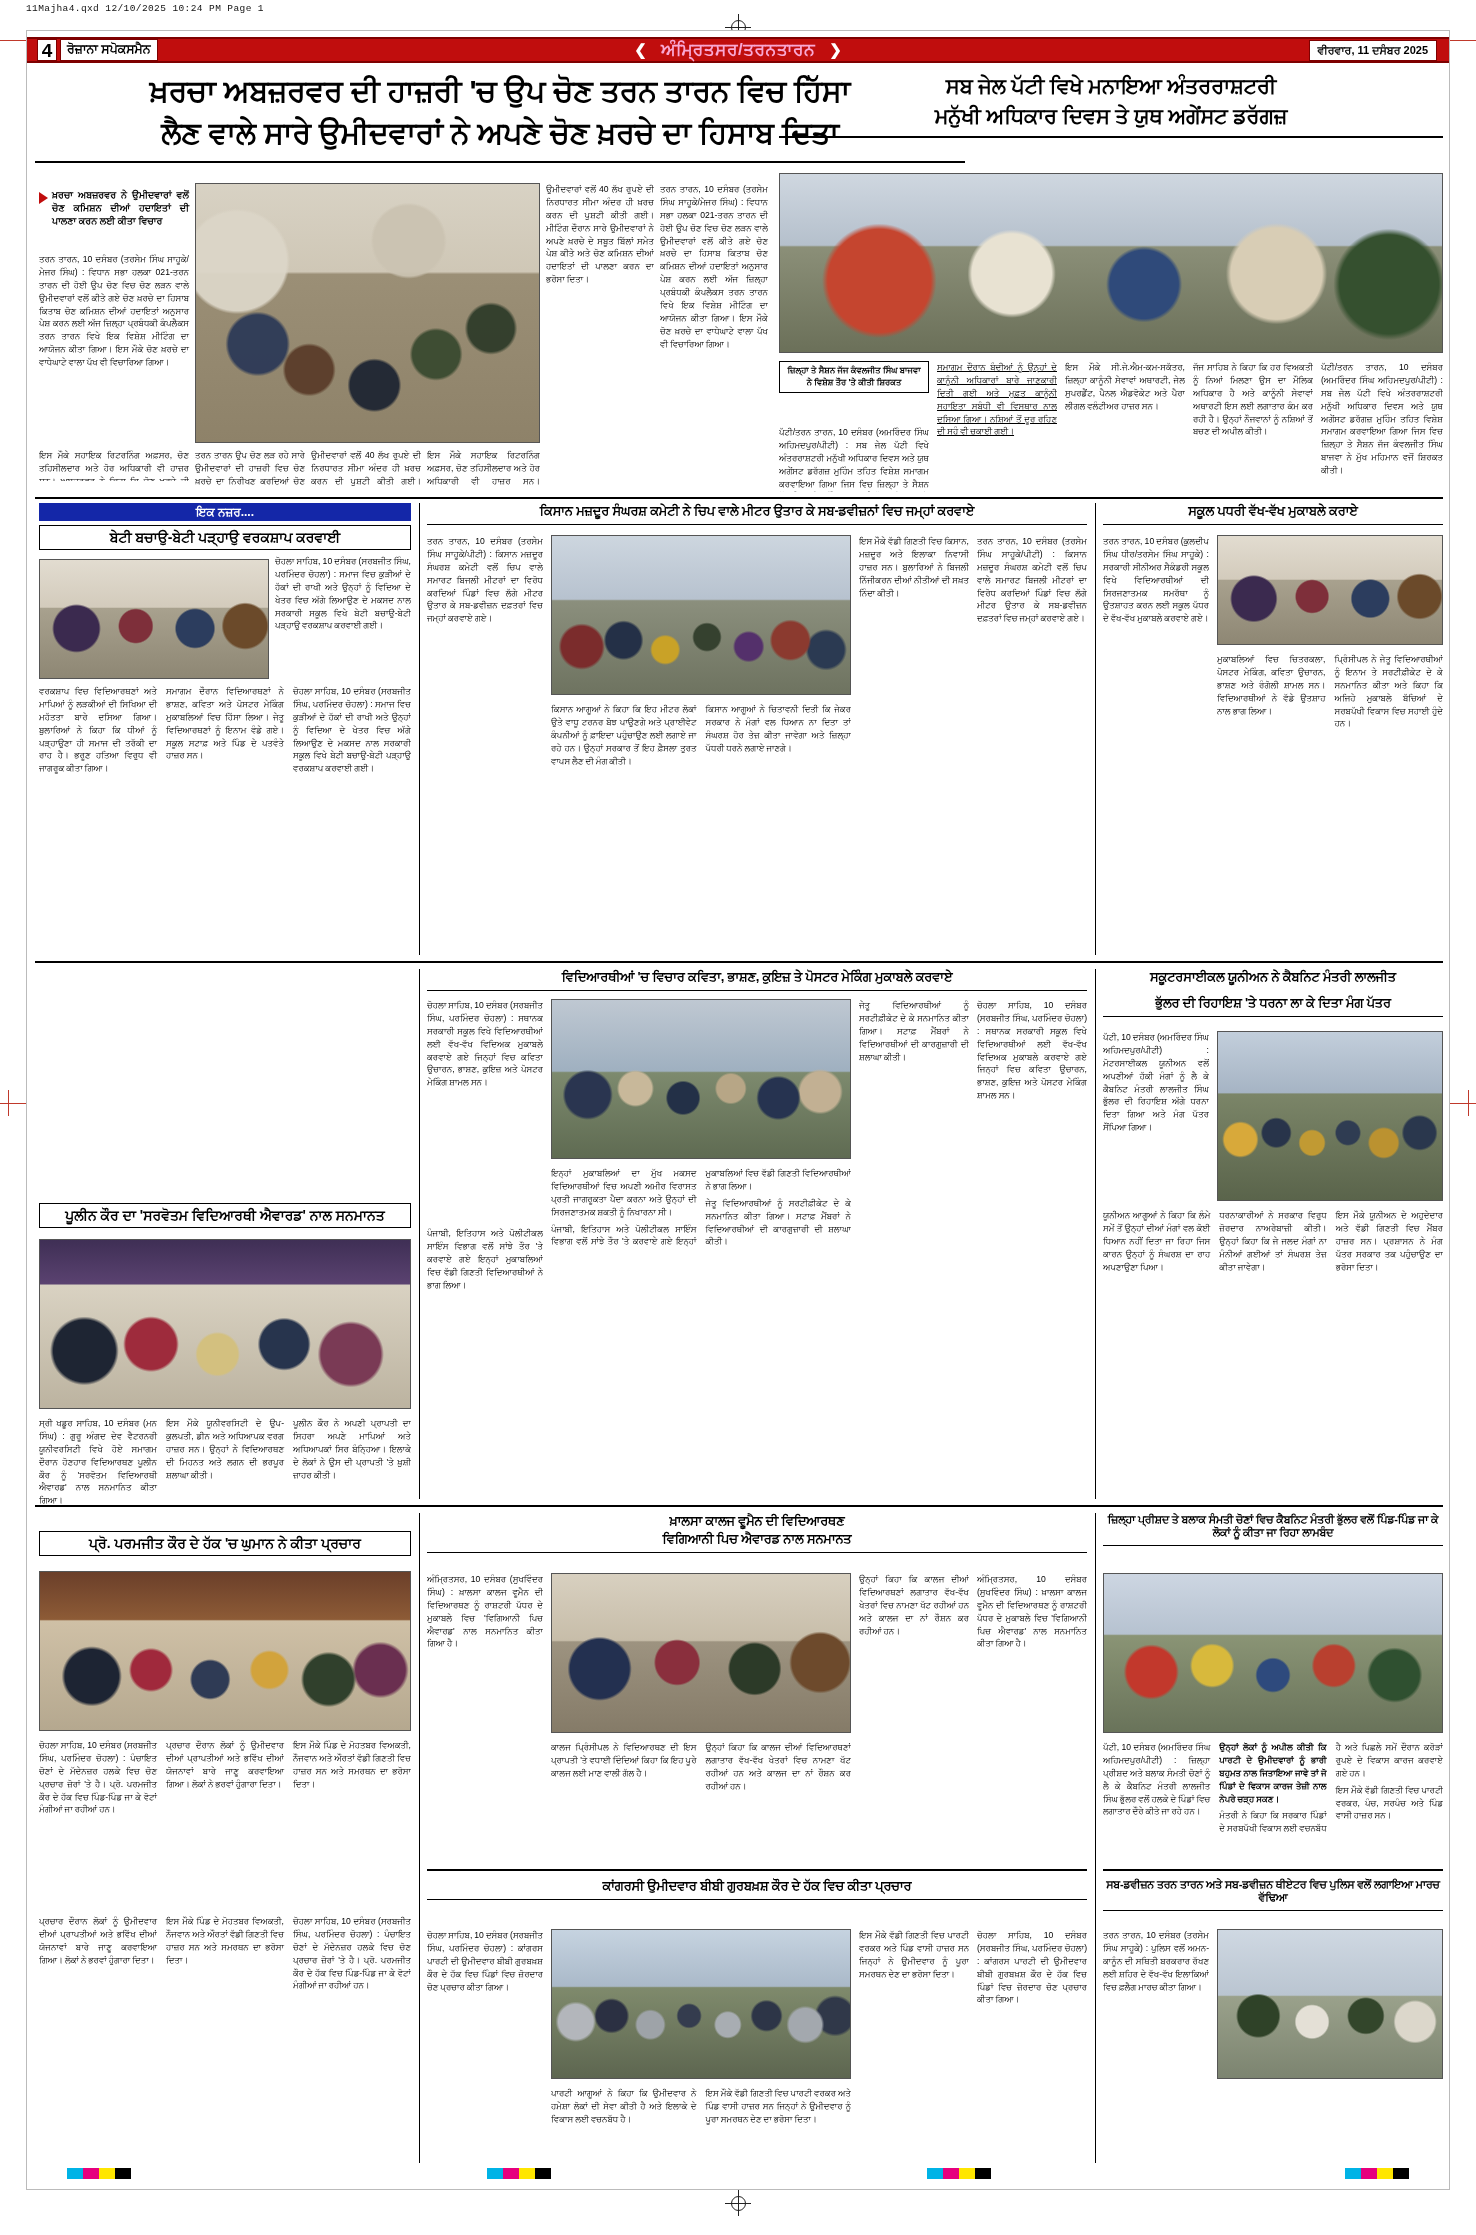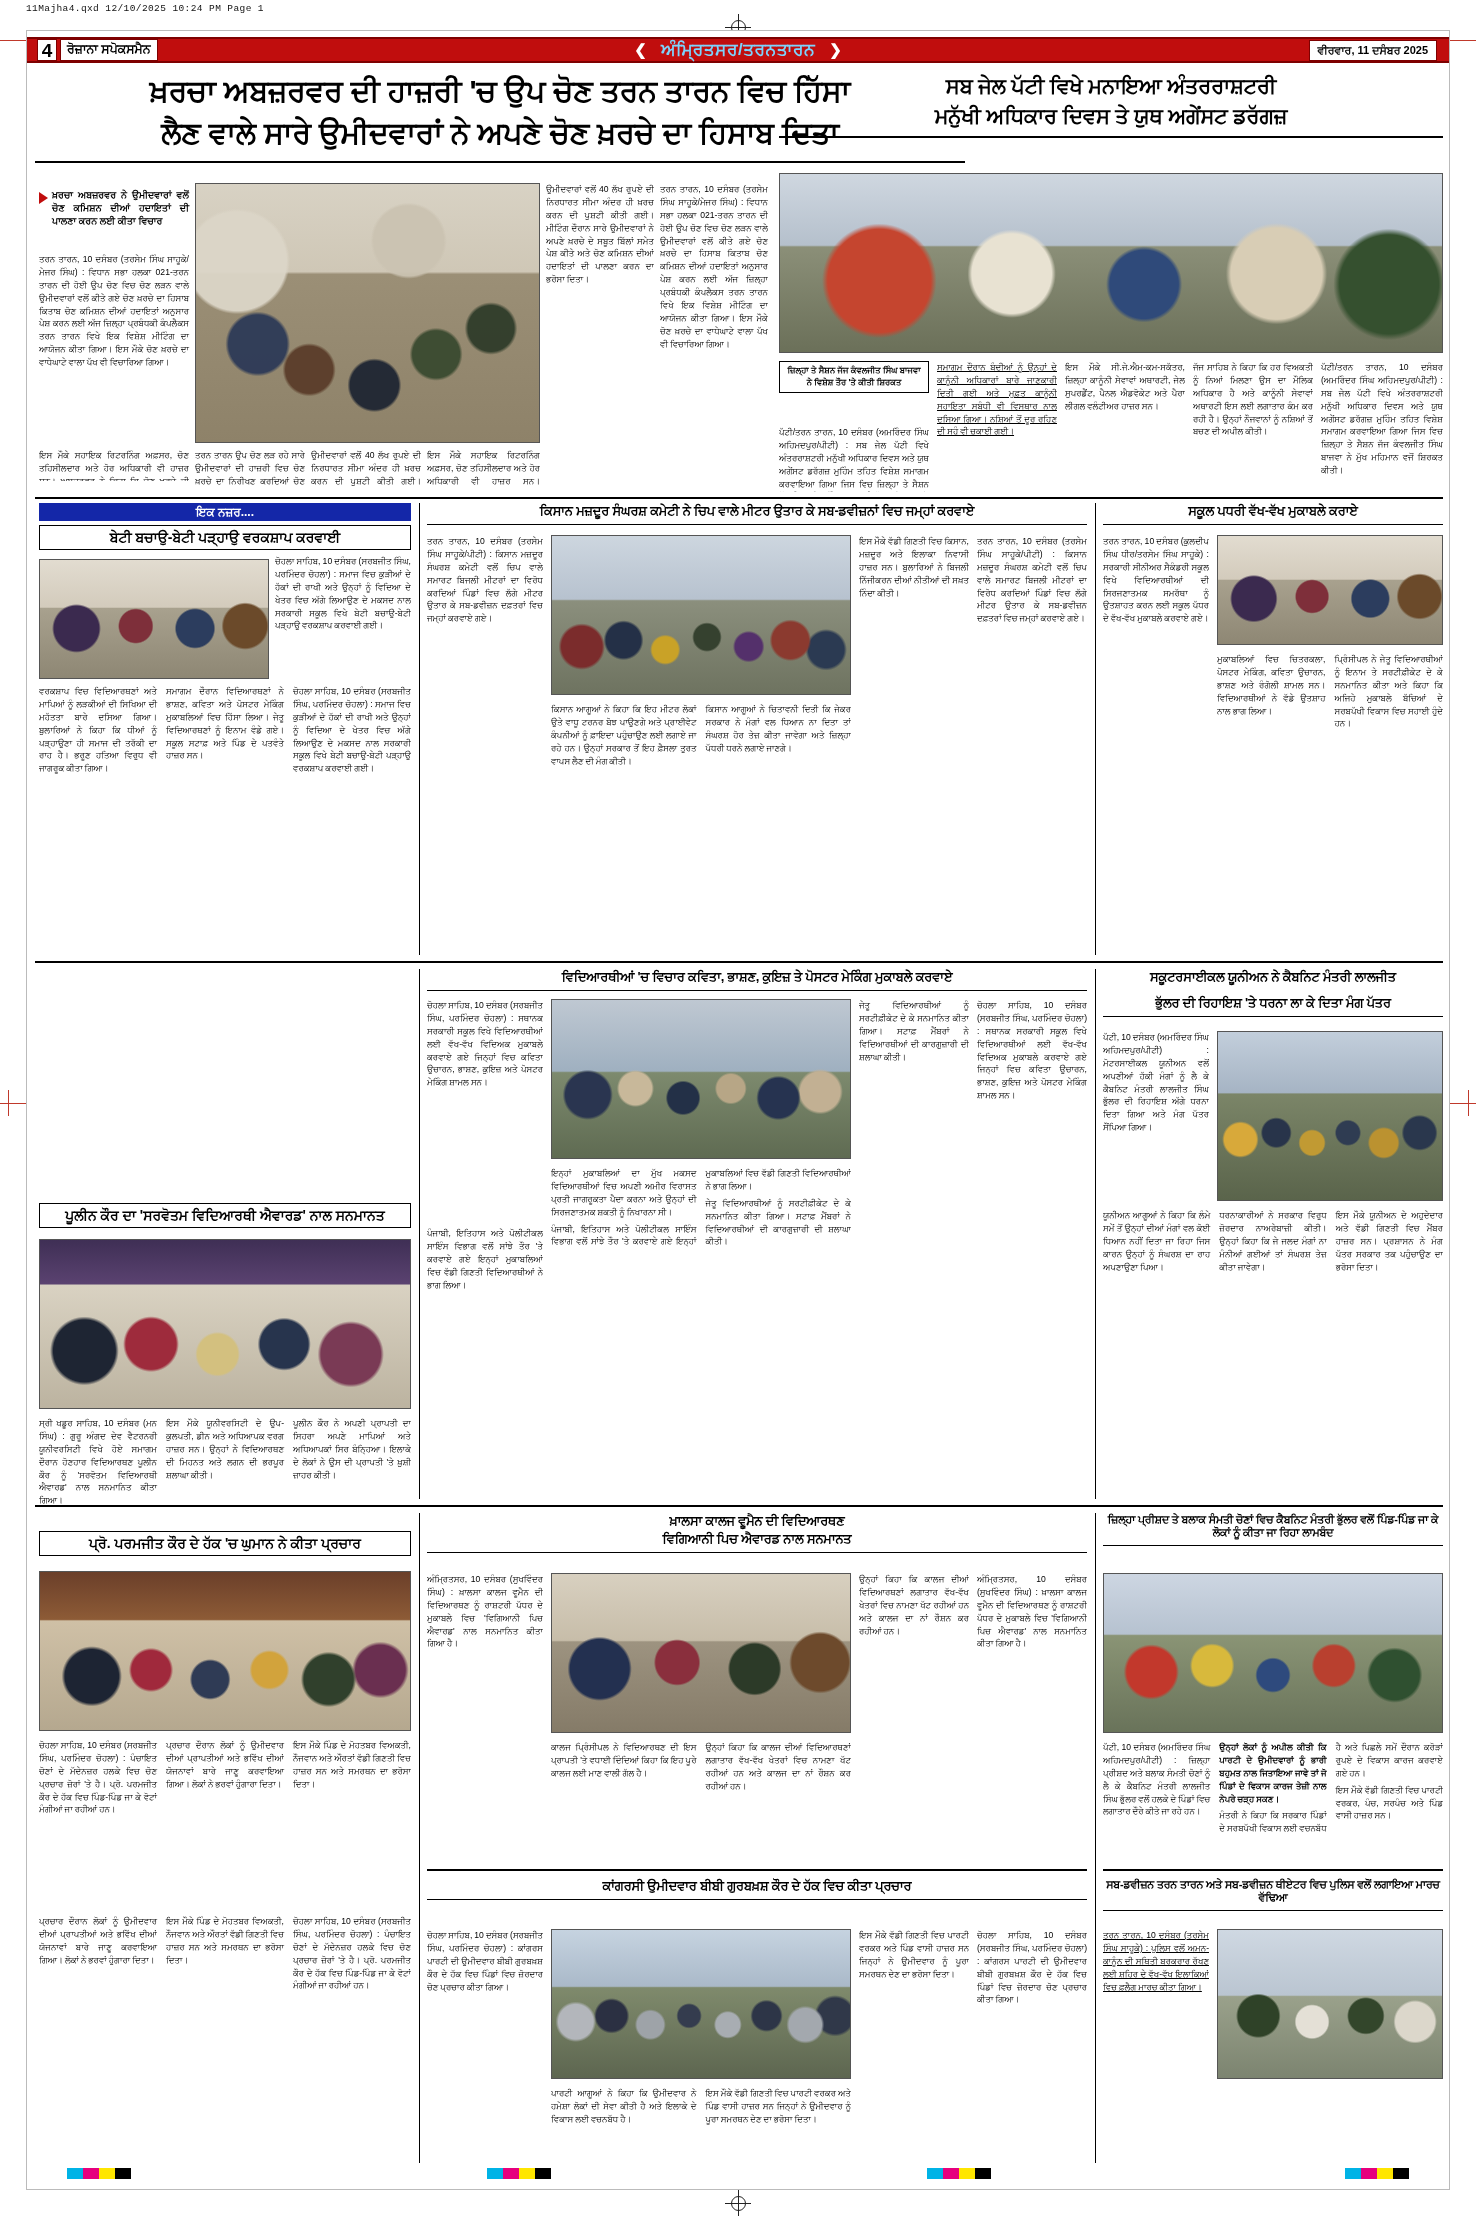--- a/index.html
+++ b/index.html
@@ -51,21 +51,21 @@
     margin-left:3px; background:#fff; color:#000;
     font-weight:bold; font-size:12.5px; padding:2px 6px 3px 6px;
     height:22px; display:flex; align-items:center;
     border:1px solid #7e0000;
   }
   .edition-wrap{
     position:absolute; left:50%; transform:translateX(-50%);
     display:flex; align-items:center;
   }
   .edition{
-    color:#7dd3fc; font-weight:bold; font-size:17px; letter-spacing:.5px;
+    color:#f9a8d4; font-weight:bold; font-size:17px; letter-spacing:.5px;
     padding:0 14px;
   }
   .chev{ color:#fff; font-size:15px; font-weight:bold; }
   .date-box{
     position:absolute; right:12px;
     background:#fff; color:#000; font-weight:bold; font-size:11px;
     padding:3px 8px; border:1px solid #7e0000;
   }
 
   
@@ -532,21 +532,21 @@
   <div class="abs" style="left:950px;top:1898px;width:110px;height:232px;">
     <div class="body" style="height:232px;overflow:hidden;">ਚੋਹਲਾ ਸਾਹਿਬ, 10 ਦਸੰਬਰ (ਸਰਬਜੀਤ ਸਿੰਘ, ਪਰਮਿੰਦਰ ਚੋਹਲਾ) : ਕਾਂਗਰਸ ਪਾਰਟੀ ਦੀ ਉਮੀਦਵਾਰ ਬੀਬੀ ਗੁਰਬਖ਼ਸ਼ ਕੌਰ ਦੇ ਹੱਕ ਵਿਚ ਪਿੰਡਾਂ ਵਿਚ ਜ਼ੋਰਦਾਰ ਚੋਣ ਪ੍ਰਚਾਰ ਕੀਤਾ ਗਿਆ।</div>
   </div>
 
   <div class="abs" style="left:1076px;top:1838px;width:340px;">
     <div class="rule2"></div>
     <div class="hl hl-sm" style="margin-top:7px;">ਸਬ-ਡਵੀਜ਼ਨ ਤਰਨ ਤਾਰਨ ਅਤੇ ਸਬ-ਡਵੀਜ਼ਨ ਥੀਏਟਰ ਵਿਚ ਪੁਲਿਸ ਵਲੋਂ ਲਗਾਇਆ ਮਾਰਚ ਵੱਢਿਆ</div>
     <div class="rule" style="margin-top:5px;"></div>
   </div>
   <div class="abs" style="left:1076px;top:1898px;width:106px;height:232px;">
-    <div class="body" style="height:232px;overflow:hidden;text-decoration:underline;">ਤਰਨ ਤਾਰਨ, 10 ਦਸੰਬਰ (ਤਰਸੇਮ ਸਿੰਘ ਸਾਹੂਕੇ) : ਪੁਲਿਸ ਵਲੋਂ ਅਮਨ-ਕਾਨੂੰਨ ਦੀ ਸਥਿਤੀ ਬਰਕਰਾਰ ਰੱਖਣ ਲਈ ਸ਼ਹਿਰ ਦੇ ਵੱਖ-ਵੱਖ ਇਲਾਕਿਆਂ ਵਿਚ ਫ਼ਲੈਗ ਮਾਰਚ ਕੀਤਾ ਗਿਆ।</div>
+    <div class="body" style="height:232px;overflow:hidden;">ਤਰਨ ਤਾਰਨ, 10 ਦਸੰਬਰ (ਤਰਸੇਮ ਸਿੰਘ ਸਾਹੂਕੇ) : ਪੁਲਿਸ ਵਲੋਂ ਅਮਨ-ਕਾਨੂੰਨ ਦੀ ਸਥਿਤੀ ਬਰਕਰਾਰ ਰੱਖਣ ਲਈ ਸ਼ਹਿਰ ਦੇ ਵੱਖ-ਵੱਖ ਇਲਾਕਿਆਂ ਵਿਚ ਫ਼ਲੈਗ ਮਾਰਚ ਕੀਤਾ ਗਿਆ।</div>
   </div>
   <div class="photo ph-patrol abs" style="left:1190px;top:1898px;width:226px;height:150px;"></div>
 
   <div class="abs" style="left:12px;top:1884px;width:372px;height:246px;overflow:hidden;">
     <div class="cols3" style="height:246px;overflow:hidden;">
       <div class="body">ਪ੍ਰਚਾਰ ਦੌਰਾਨ ਲੋਕਾਂ ਨੂੰ ਉਮੀਦਵਾਰ ਦੀਆਂ ਪ੍ਰਾਪਤੀਆਂ ਅਤੇ ਭਵਿੱਖ ਦੀਆਂ ਯੋਜਨਾਵਾਂ ਬਾਰੇ ਜਾਣੂ ਕਰਵਾਇਆ ਗਿਆ। ਲੋਕਾਂ ਨੇ ਭਰਵਾਂ ਹੁੰਗਾਰਾ ਦਿਤਾ।</div>
       <div class="body" style="margin-top:4px;">ਇਸ ਮੌਕੇ ਪਿੰਡ ਦੇ ਮੋਹਤਬਰ ਵਿਅਕਤੀ, ਨੌਜਵਾਨ ਅਤੇ ਔਰਤਾਂ ਵੱਡੀ ਗਿਣਤੀ ਵਿਚ ਹਾਜ਼ਰ ਸਨ ਅਤੇ ਸਮਰਥਨ ਦਾ ਭਰੋਸਾ ਦਿਤਾ।</div>
       <div class="body" style="margin-top:4px;">ਚੋਹਲਾ ਸਾਹਿਬ, 10 ਦਸੰਬਰ (ਸਰਬਜੀਤ ਸਿੰਘ, ਪਰਮਿੰਦਰ ਚੋਹਲਾ) : ਪੰਚਾਇਤ ਚੋਣਾਂ ਦੇ ਮੱਦੇਨਜ਼ਰ ਹਲਕੇ ਵਿਚ ਚੋਣ ਪ੍ਰਚਾਰ ਜ਼ੋਰਾਂ 'ਤੇ ਹੈ। ਪ੍ਰੋ. ਪਰਮਜੀਤ ਕੌਰ ਦੇ ਹੱਕ ਵਿਚ ਪਿੰਡ-ਪਿੰਡ ਜਾ ਕੇ ਵੋਟਾਂ ਮੰਗੀਆਂ ਜਾ ਰਹੀਆਂ ਹਨ।</div>
     </div>
   </div>

